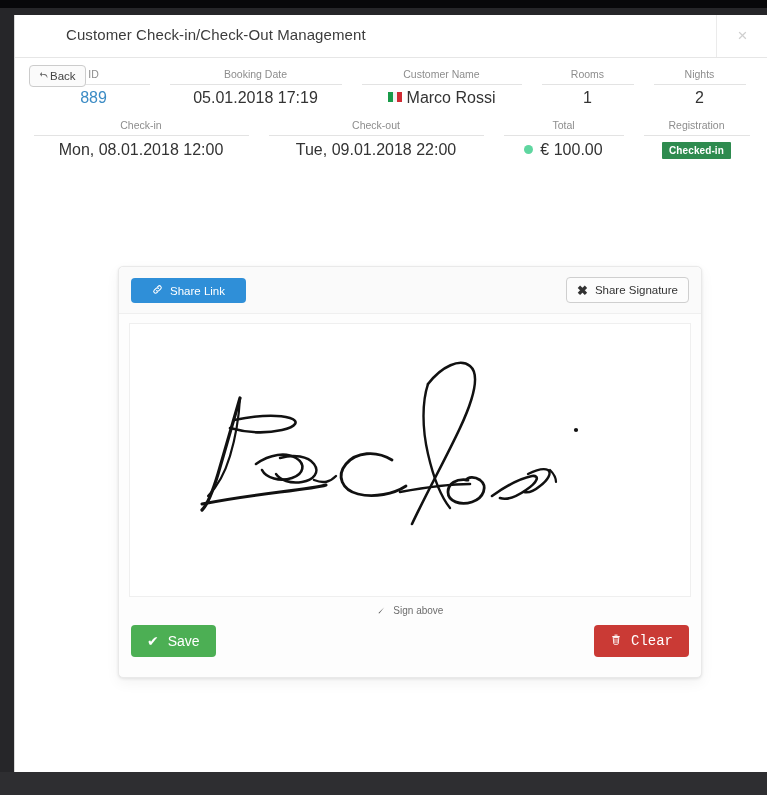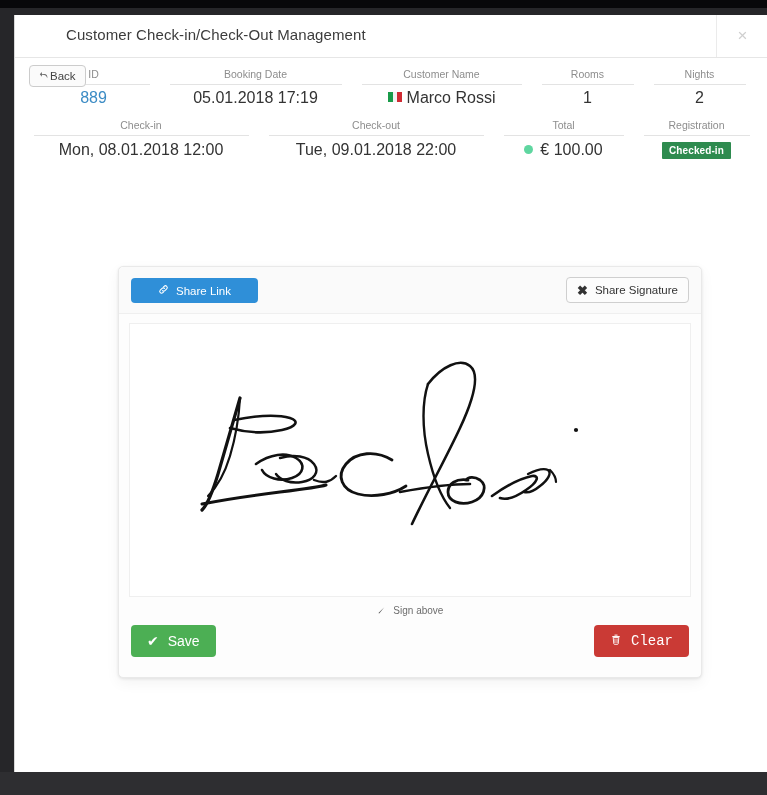--- a/index.html
+++ b/index.html
@@ -174,21 +174,21 @@
     border-radius: 5px 5px 0 0;
   }
   .btn-share {
     position: absolute;
     left: 12px;
     top: 11px;
     display: inline-flex;
     align-items: center;
     gap: 7px;
     height: 25px;
-    padding: 0 27px;
+    padding: 0 21px;
     background: #2f8fd8;
     color: #fff;
     border: none;
     border-radius: 4px;
     font-size: 11.5px;
     cursor: pointer;
     box-sizing: border-box;
   }
   .terms {
     position: absolute;

